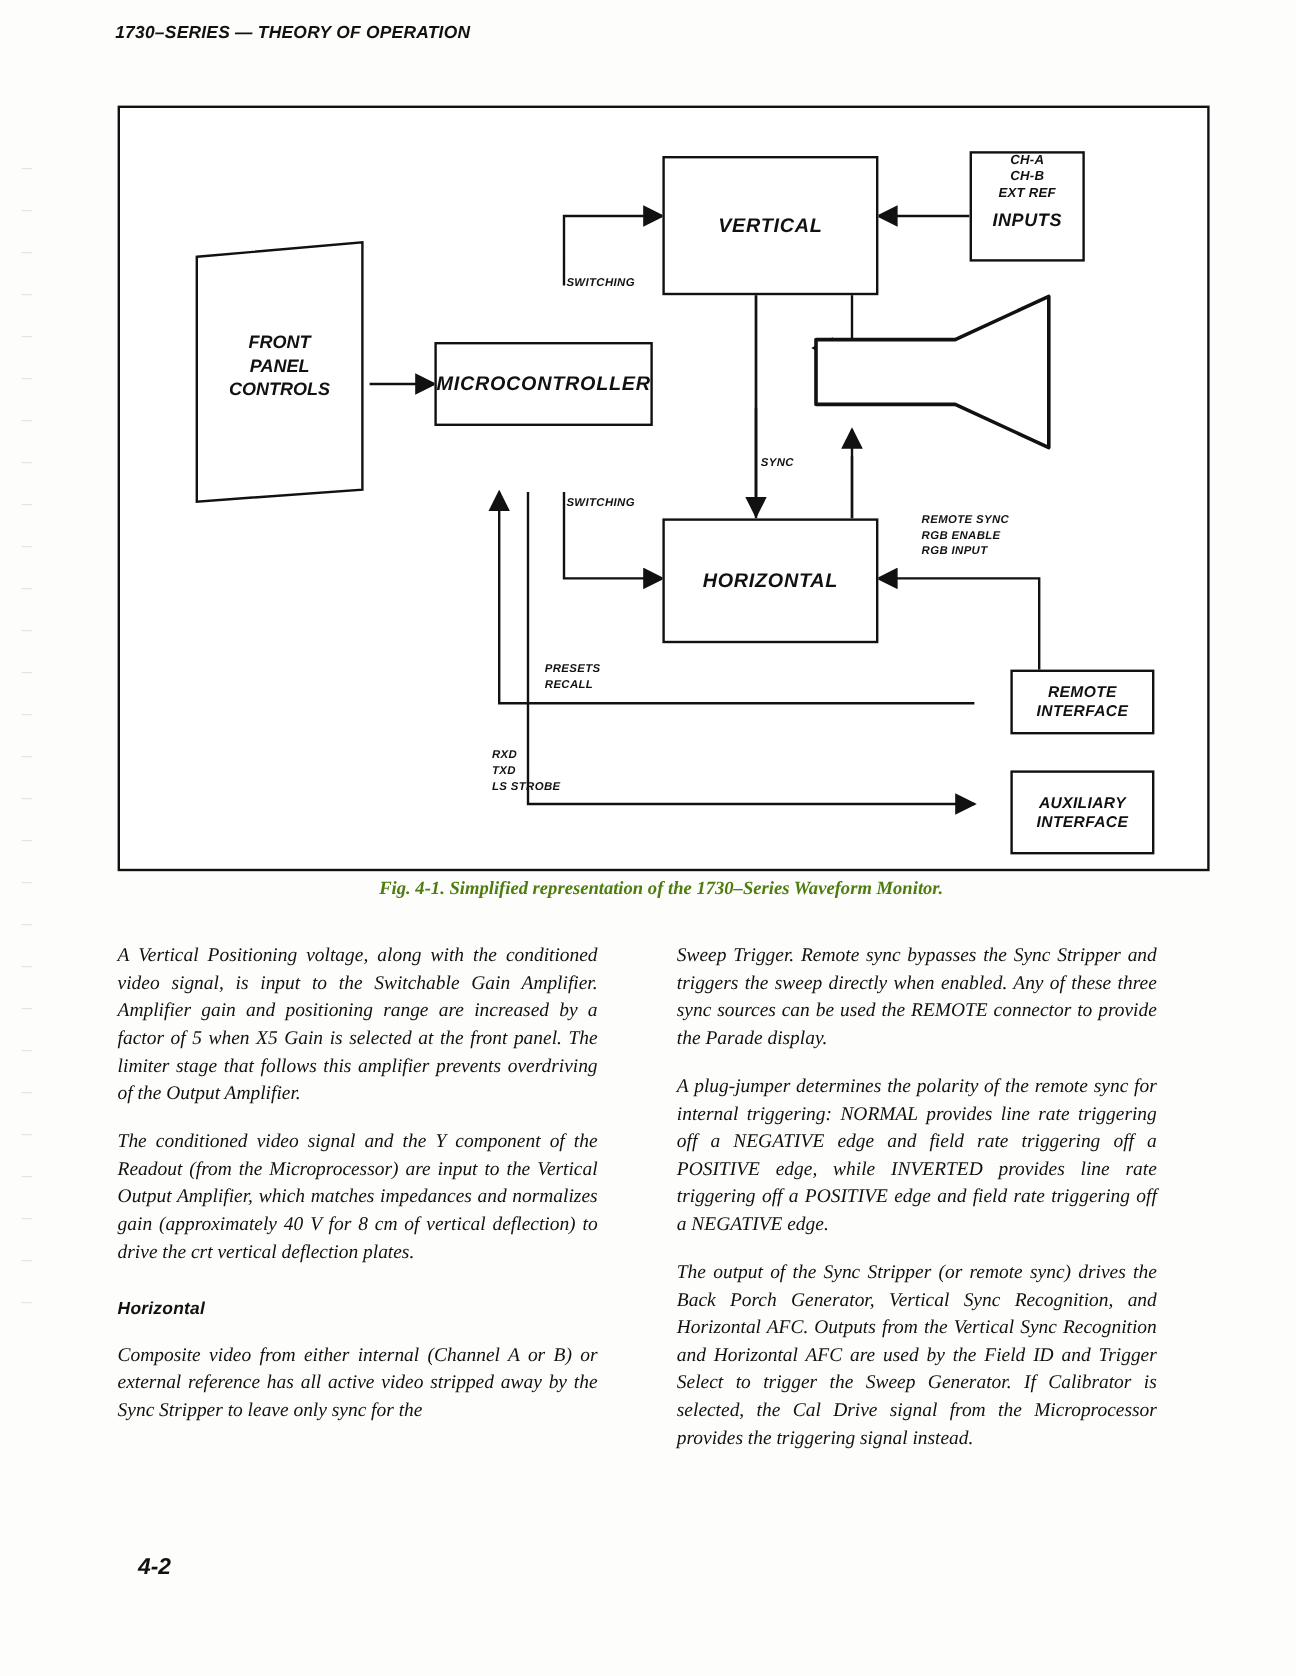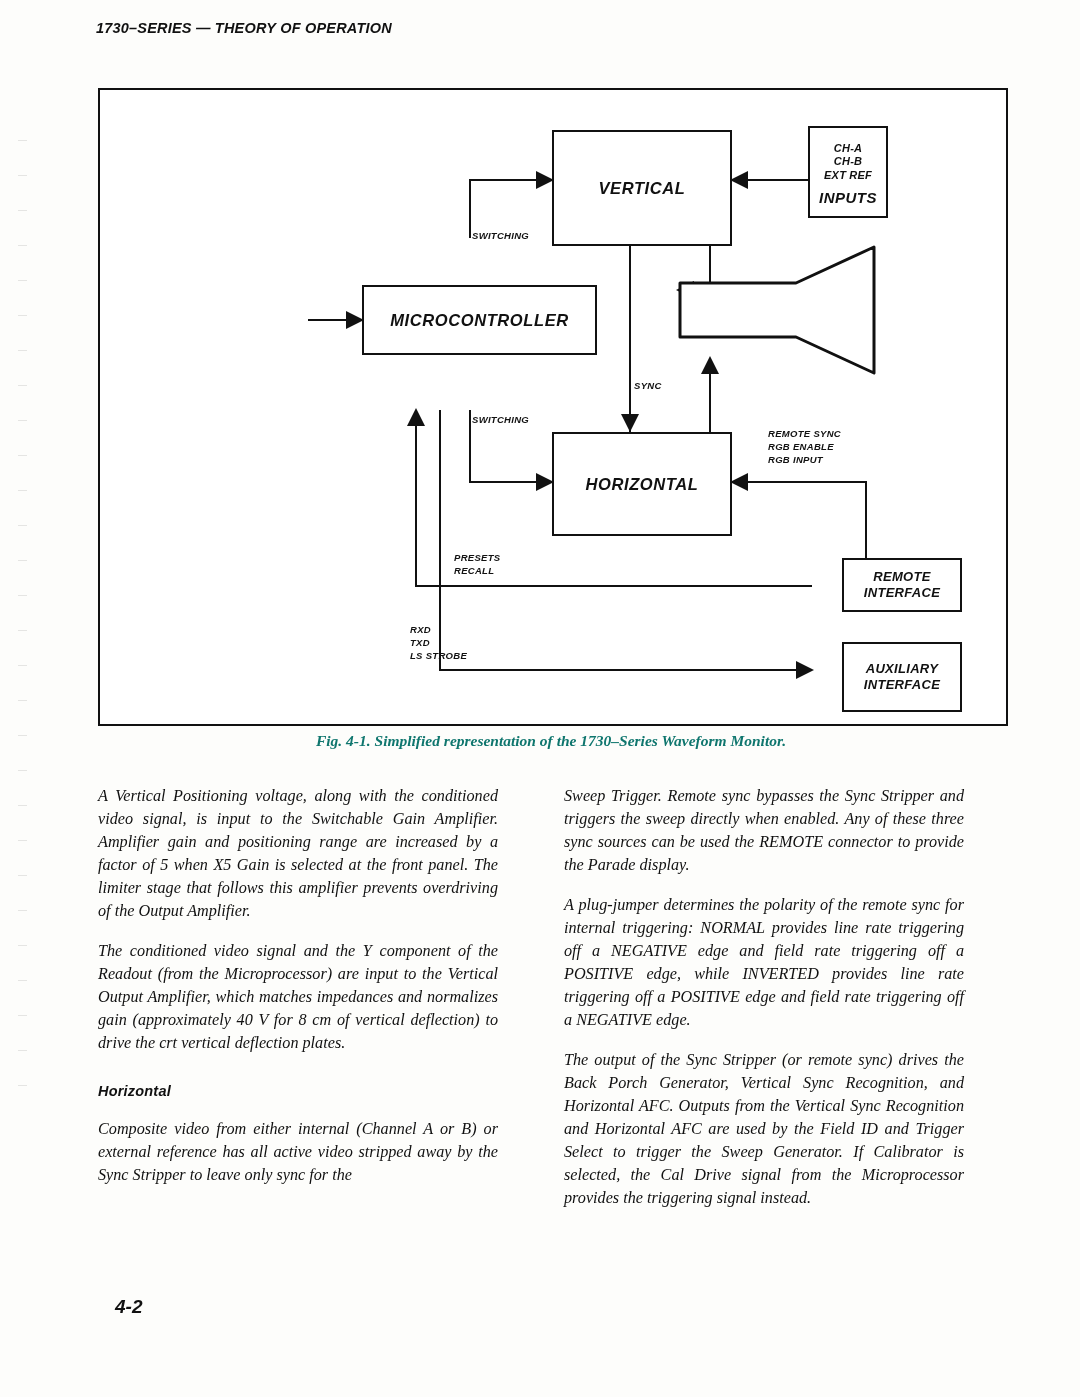--- a/index.html
+++ b/index.html
@@ -48,21 +48,21 @@
 
   .fig-caption {
     position: absolute;
     left: 98px;
     top: 732px;
     width: 906px;
     text-align: center;
     font-family: "Liberation Serif", serif;
     font-weight: bold;
     font-size: 15.5px;
-    color: #0f766e;
+    color: #4d7c0f;
   }
 
   
   .blk {
     position: absolute;
     border: 2px solid #111;
     background: #fff;
     display: flex;
     flex-direction: column;
     align-items: center;
@@ -244,34 +244,44 @@
         <polyline points="766,482 766,392 632,392" marker-end="url(#arw)"></polyline>
 
         <line x1="766" y1="482" x2="766" y2="482"></line>
 
         <polyline points="712,496 316,496 316,320" marker-end="url(#arw)"></polyline>
 
         <polyline points="340,320 340,580 712,580" marker-end="url(#arw)"></polyline>
       </g>
     </svg>
 
-
-    <div class="blk big" style="left:262px; top:195px; width:235px; height:70px;">
+    <div class="front-panel">
+      <svg width="150" height="220" viewBox="0 0 150 220">
+        <polygon points="6,14 144,2 144,208 6,218" fill="#fff" stroke="#111" stroke-width="2"></polygon>
+      </svg>
+      <div class="fp-text">
+        <div>FRONT</div>
+        <div>PANEL</div>
+        <div>CONTROLS</div>
+      </div>
+    </div>
+
+    <div class="blk big" style="left:262px; top:195px; width:182px; height:70px;">
       <span>MICROCONTROLLER</span>
     </div>
 
     <div class="blk big" style="left:452px; top:40px; width:180px; height:116px;">
       <span>VERTICAL</span>
     </div>
 
     <div class="blk big" style="left:452px; top:342px; width:180px; height:104px;">
       <span>HORIZONTAL</span>
     </div>
 
-    <div class="blk sml" style="left:708px; top:36px; width:80px; height:92px; justify-content:flex-start; padding-top:14px;">
+    <div class="blk sml" style="left:708px; top:36px; width:96px; height:92px; justify-content:flex-start; padding-top:0;">
       <span>CH-A</span>
       <span>CH-B</span>
       <span>EXT REF</span>
       <span style="font-size:15px; margin-top:7px; letter-spacing:0.5px;">INPUTS</span>
     </div>
 
     <div class="crt">
       <svg width="202" height="130" viewBox="0 0 202 130">
         <path d="M2,38 L2,92 L118,92 L196,128 L196,2 L118,38 Z" fill="#fff" stroke="#111" stroke-width="3" stroke-linejoin="round"></path>
       </svg>

